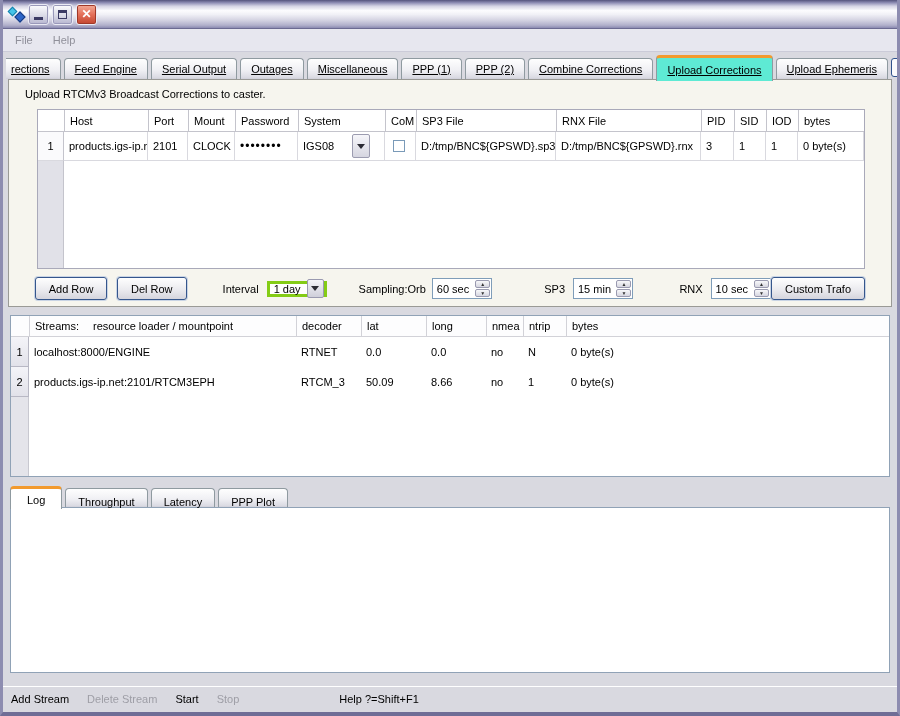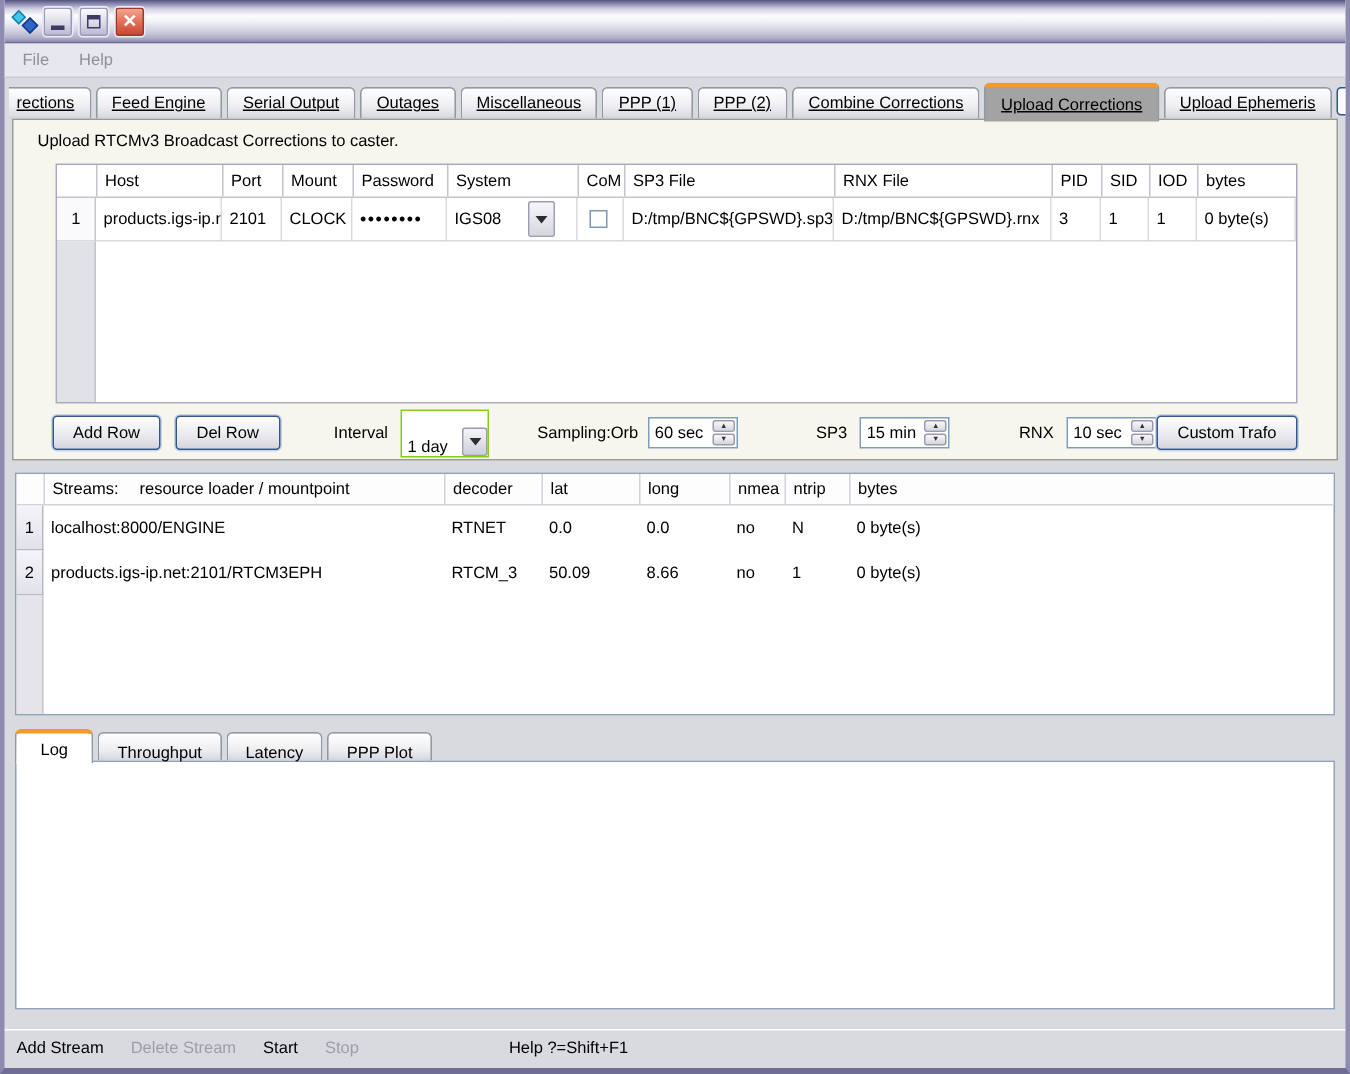--- a/index.html
+++ b/index.html
@@ -56,21 +56,21 @@
     padding:0 7px 0 3px; position:relative; z-index:3;
   }
   .tab {
     height:21px; padding:4px 10px 2px; margin-right:3px; white-space:nowrap;
     background:linear-gradient(180deg,#fefefe,#f0f0f4 55%,#dbdbe3 92%,#cfcfd9);
     border:1px solid #8f9aa0; border-bottom:none; border-radius:4px 4px 0 0;text-decoration:underline;
   }
   .tab.cut { border-top-left-radius:0; border-left:none; padding-left:5px; }
   .tab.selected {
     height:26px; padding-top:6px; margin-bottom:-2px;
-    background:#a3a3a3;
+    background:#5eead4;
     border-top:3px solid #f29a2e;
     position:relative; z-index:5;
   }
   .tab-scrolls { margin-left:auto; display:flex; align-items:center; gap:2px; padding-bottom:2px; }
   .scroll-btn { width:19px; height:19px; display:flex; align-items:center; justify-content:center; font-size:9px; }
   .scroll-btn.left { border:1px solid #31538c; border-radius:3px; background:#fbfbfd; color:#1a1a1a; }
   
   .pane {
     margin:0 5px; height:228px; flex:0 0 228px;
     background:#f6f5ee; border:1px solid #9a9a96;
@@ -103,21 +103,21 @@
   
   .controls { margin:8px 26px 0 26px; display:flex; align-items:center; height:23px; }
   .btn {
     height:23px; padding:0 13px; display:flex; align-items:center; justify-content:center;
     border:1px solid #35568c; border-radius:3px;
     background:linear-gradient(180deg,#fefefe,#ebebef 55%,#d5d5dd);
     box-shadow:0 0 0 1px #c9d4e4;
     white-space:nowrap;
   }
   .lbl { white-space:nowrap; }
-  .combo { width:66px; height:32px; border:1px solid #84cc16; background:#fff; display:flex; align-items:flex-end; padding-left:4px; }
+  .combo { width:66px; height:16px; border:3px solid #84cc16; background:#fff; display:flex; align-items:center; padding-left:4px; }
   .combo .cb-btn { margin-left:auto; width:17px; height:19px; border:1px solid #9a9ab0; border-radius:2px;
     background:linear-gradient(180deg,#f4f4f8,#cfcfda); display:flex; align-items:center; justify-content:center; }
   .spin { width:67px; height:21px; border:1px solid #7f9db9; background:#fff; display:flex; align-items:center; padding-left:4px; }
   .spin-btns { margin-left:auto; width:16px; display:flex; flex-direction:column; gap:1px; padding-right:1px; }
   .spin-btn { height:8px; border:1px solid #9a9ab0; border-radius:2px; background:linear-gradient(180deg,#f8f8fa,#d6d6e0);
     font-size:5px; line-height:5px; display:flex; align-items:center; justify-content:center; color:#333; }
   
   .streams {
     margin:8px 7px 0 7px; height:162px; flex:0 0 162px;
     background:#fff; border:1px solid #90a2b6; display:flex; flex-direction:column; overflow:hidden;

